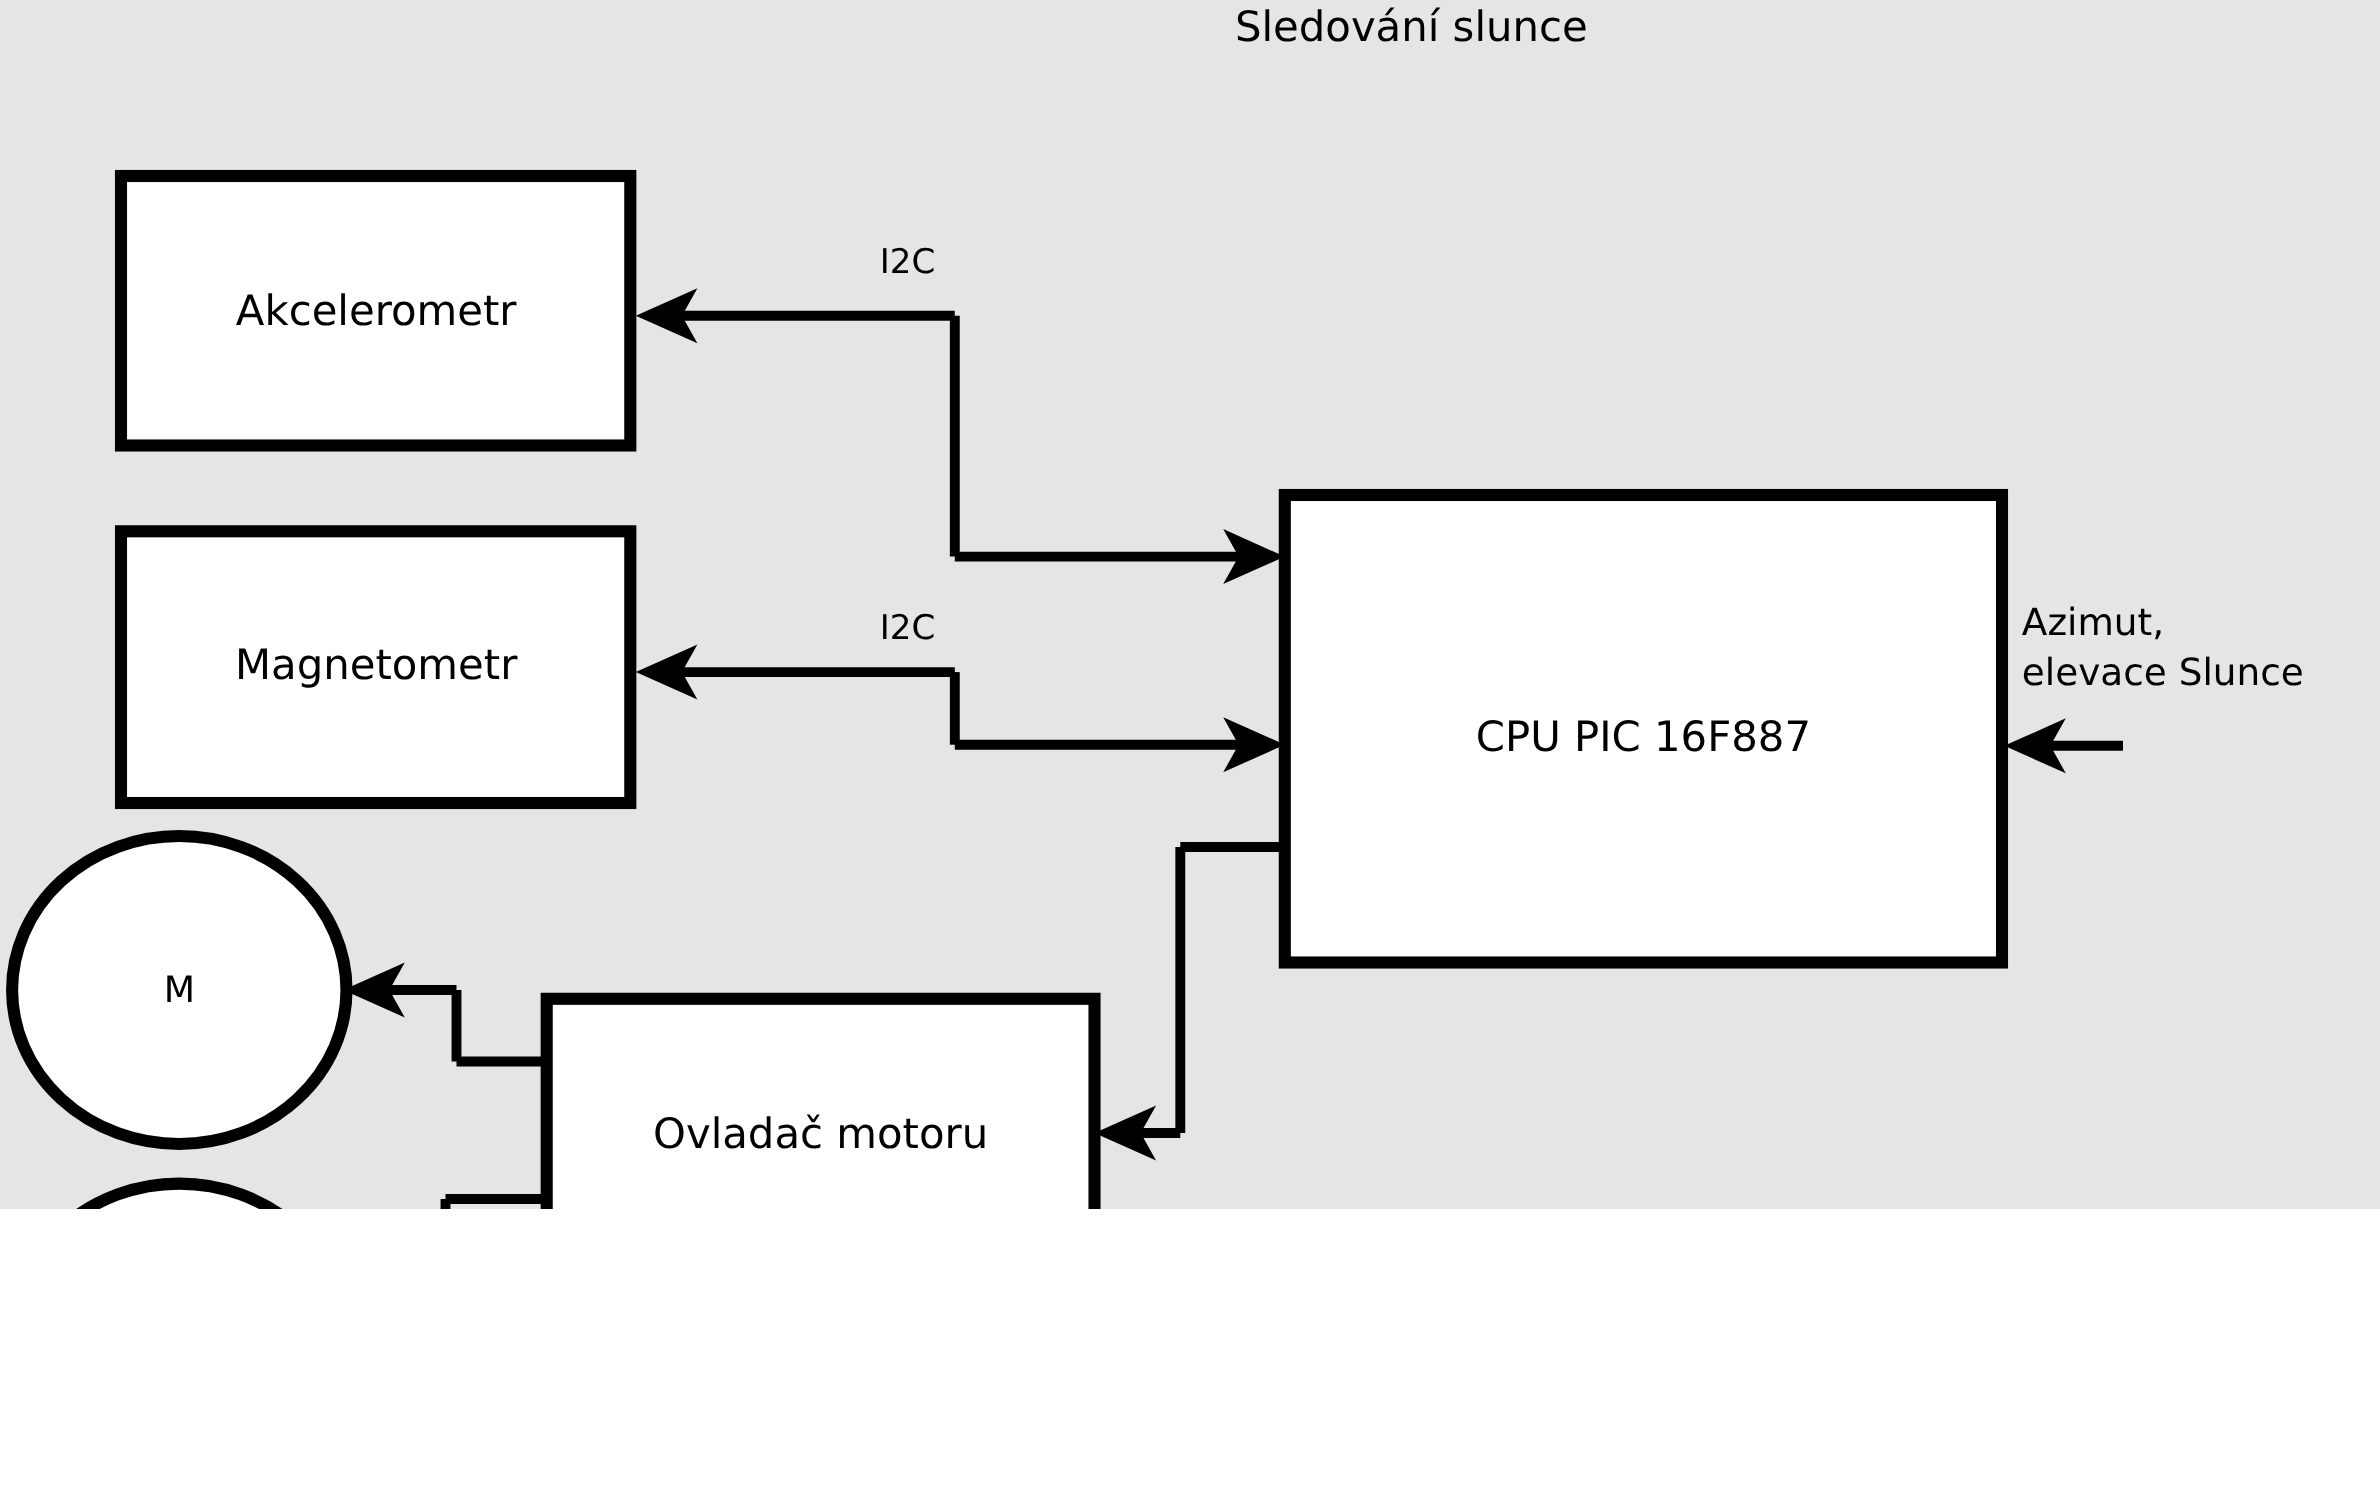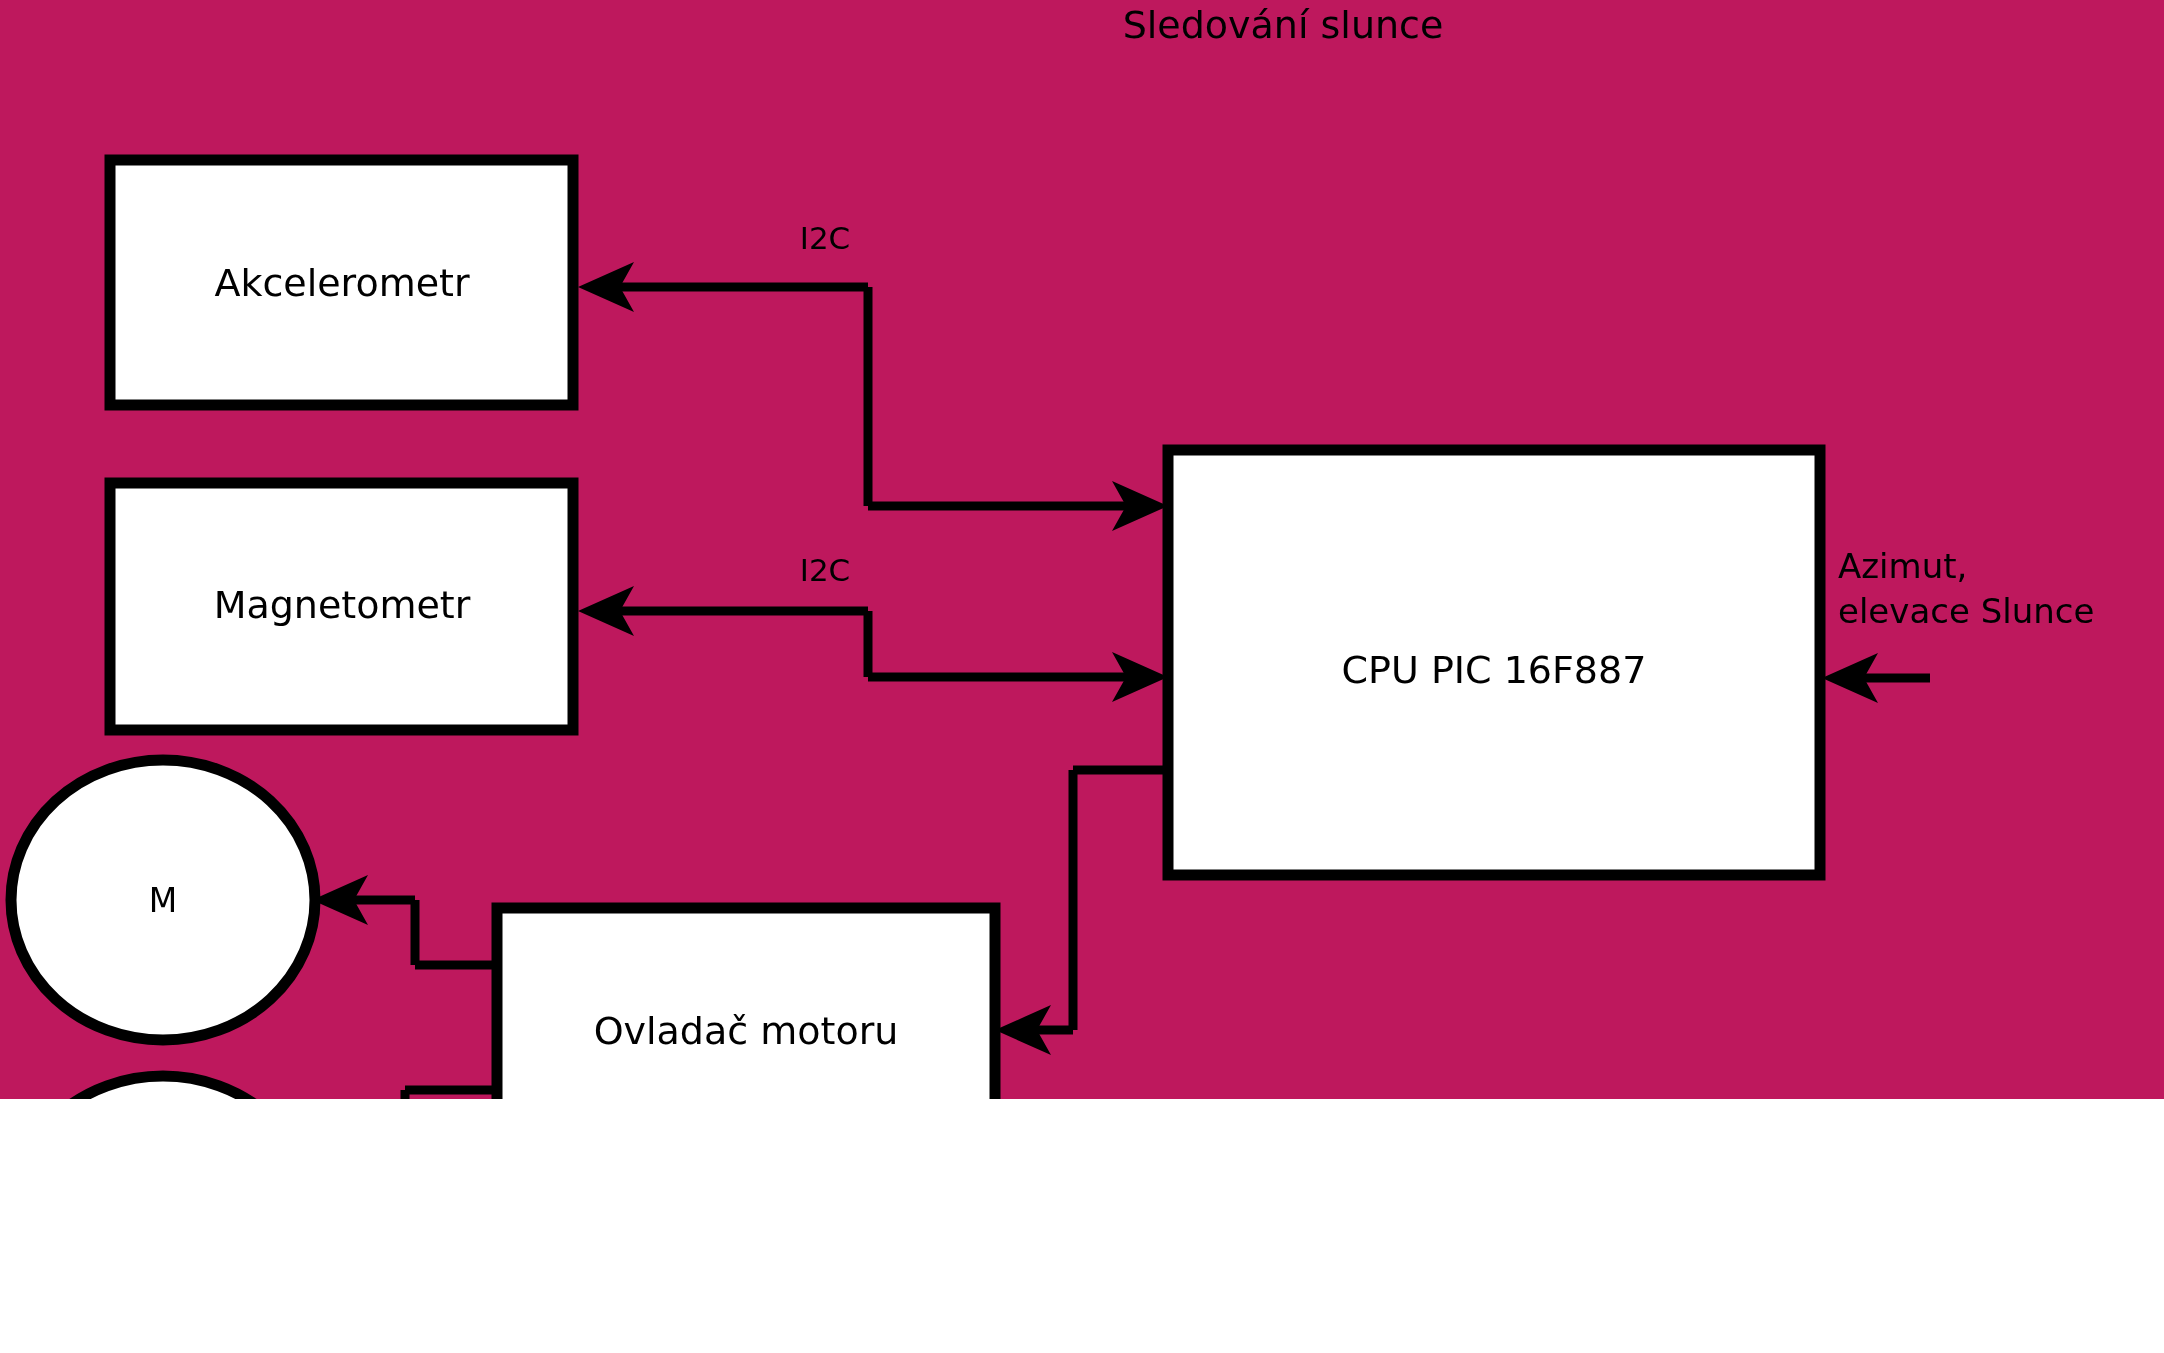--- a/index.html
+++ b/index.html
@@ -5,21 +5,21 @@
 <style>
   html, body {
     margin: 0;
     padding: 0;
     background: #ffffff;
   }
   #stage {
     position: relative;
     width: 2164px;
     height: 1099px;
-    background: #be185d;
+    background: #e5e5e5;
     overflow: hidden;
     font-family: "DejaVu Sans", "Liberation Sans", sans-serif;
   }
   svg#diagram {
     display: block;
     width: 2164px;
     height: 1353px;
   }
   .box-shape {
     fill: #ffffff;

